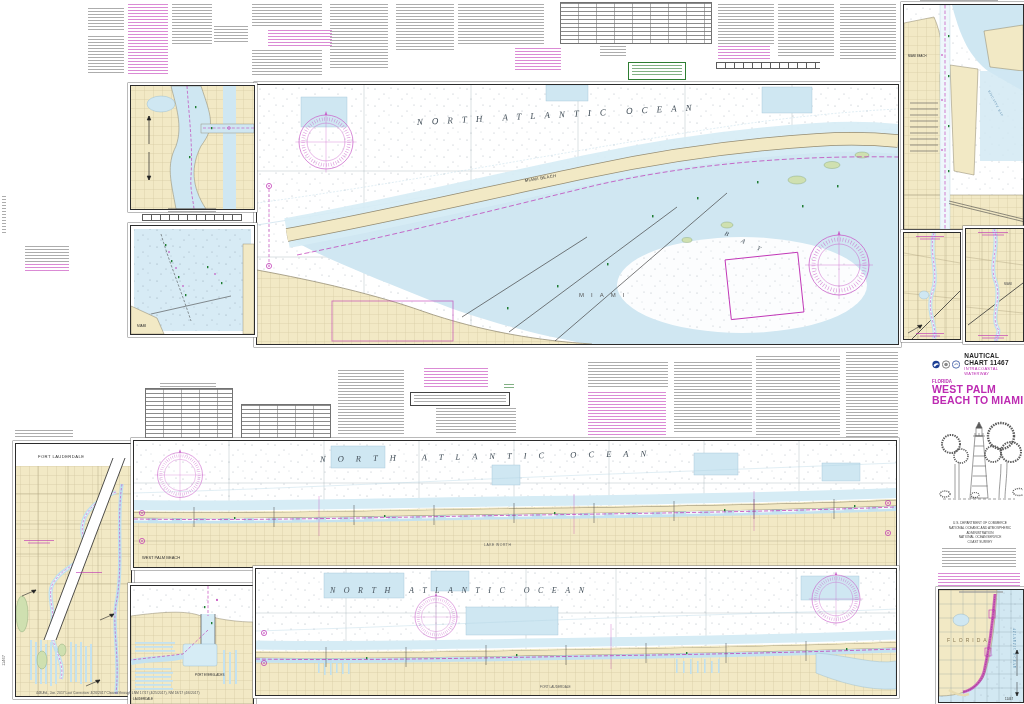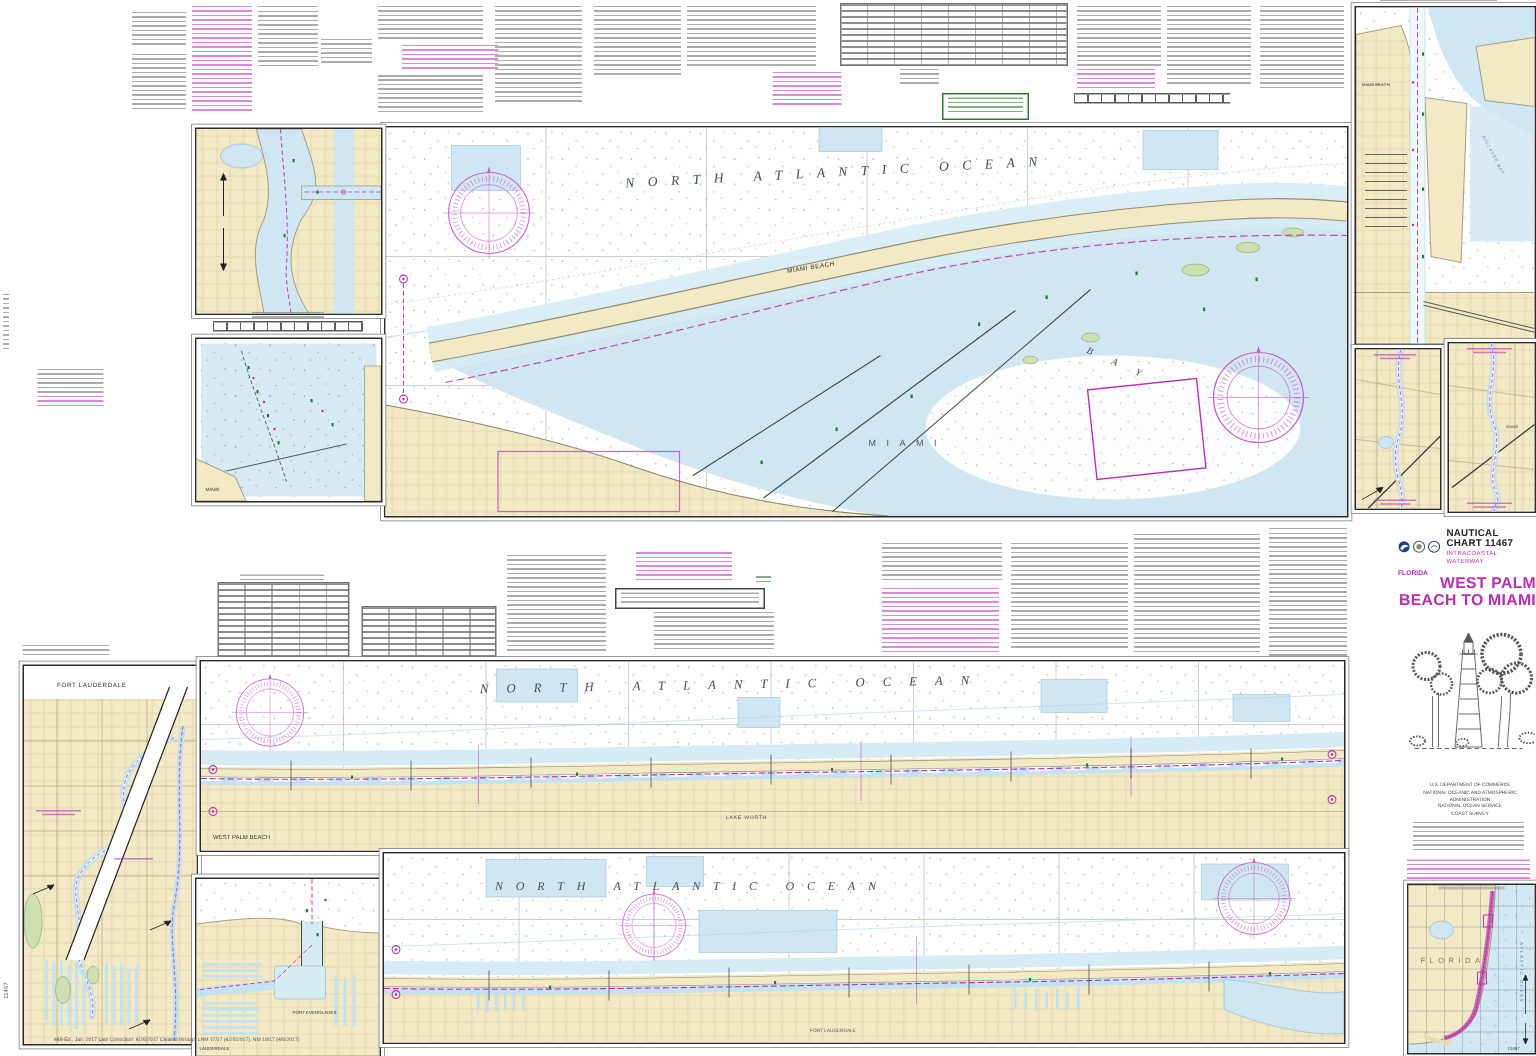--- a/index.html
+++ b/index.html
@@ -19,21 +19,21 @@
      repeating-linear-gradient(90deg,transparent 0 17px,rgba(70,70,70,.55) 17px 18px),
      repeating-linear-gradient(#666 0 1px,transparent 1px 4px);opacity:.75;}
   .sbar{position:absolute;height:5px;border-top:1px solid #333;border-bottom:1px solid #333;
         background:repeating-linear-gradient(90deg,#333 0 1px,transparent 1px 9px);opacity:.8;}
   .title-block{position:absolute;left:932px;top:352px;width:92px;}
   .logo-row{display:flex;align-items:center;gap:2px;}
   .tb-head{margin-left:2px;}
   .tb-chart{font-size:6.5px;font-weight:bold;color:#222;letter-spacing:.2px;}
   .tb-series{font-size:4px;color:#bd2bb2;letter-spacing:.3px;}
   .tb-state{font-size:4.5px;font-weight:bold;color:#bd2bb2;margin-top:3px;}
-  .tb-title{font-size:10.5px;font-weight:bold;color:#bd2bb2;line-height:1.08;letter-spacing:.2px;text-align:right;}
+  .tb-title{font-size:10.5px;font-weight:bold;color:#bd2bb2;line-height:1.08;letter-spacing:.2px;}
   .pub{position:absolute;left:936px;top:521px;width:88px;text-align:center;}
   .pub .micro{font-size:3.2px;line-height:1.5;color:#444;margin:0;}
   .imprint{position:absolute;left:36px;top:691px;width:270px;font-size:3.4px;color:#555;line-height:1.3;}
   .corner-num{position:absolute;left:1px;top:655px;writing-mode:vertical-rl;
               transform:rotate(180deg);font-size:4px;color:#555;}
   .serif-i{font-family:"Liberation Serif",serif;font-style:italic;}
 </style>
 </head>
 <body>
 

